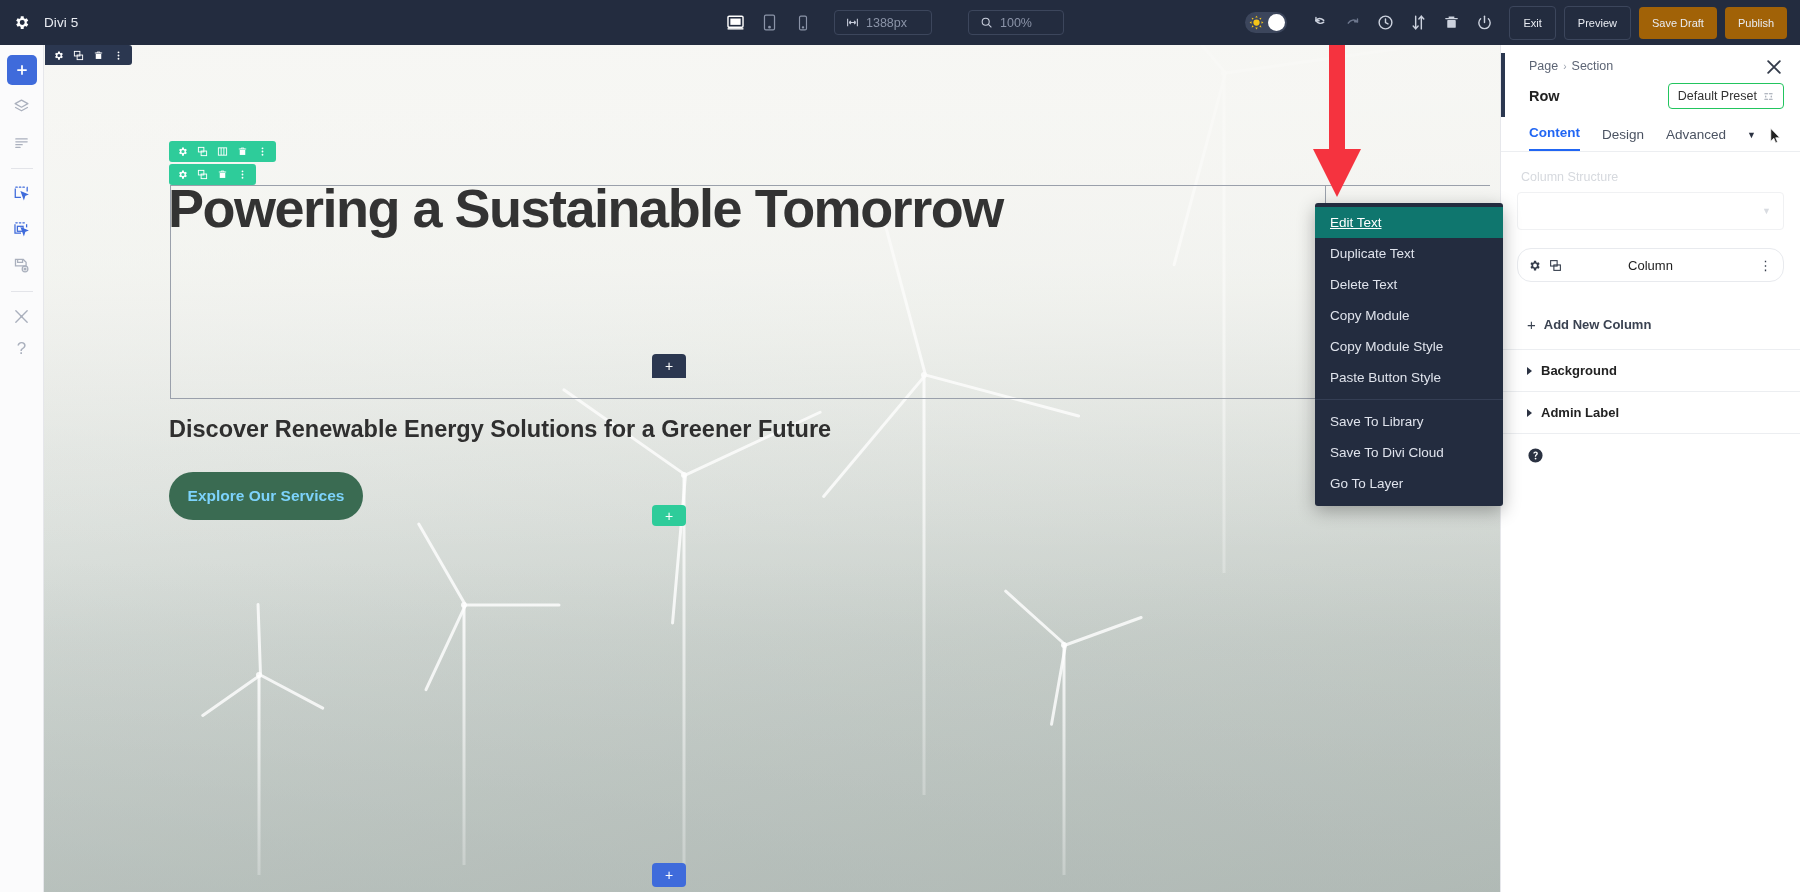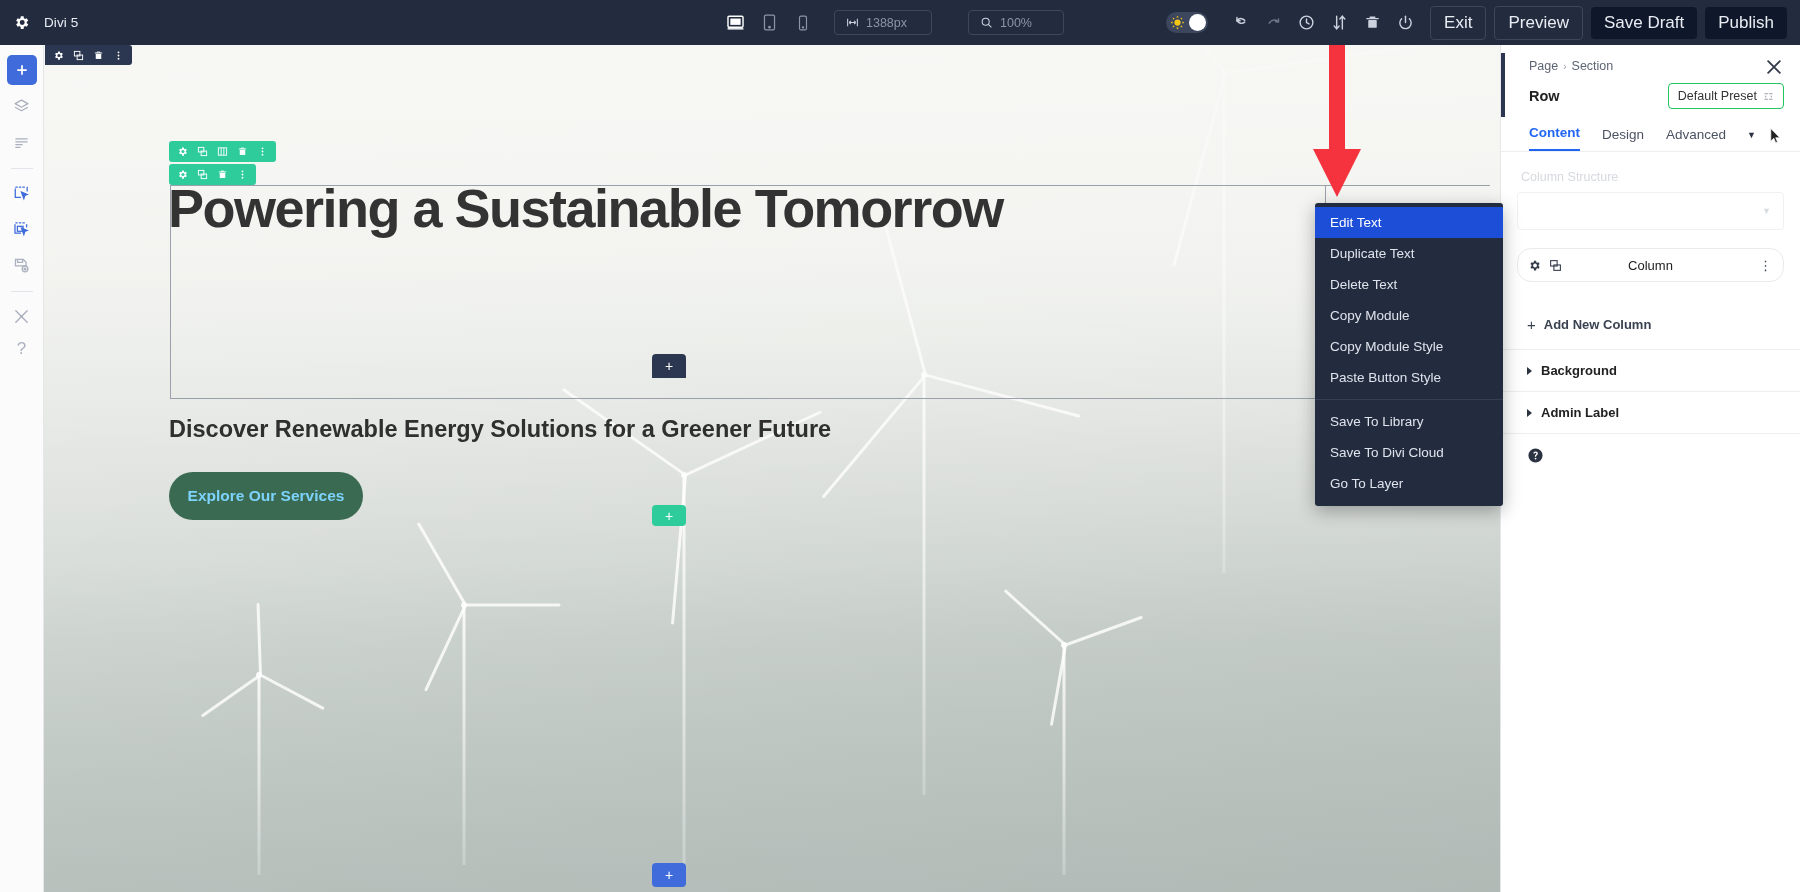--- a/index.html
+++ b/index.html
@@ -62,25 +62,25 @@
   }
   .ic-btn {
     width: 33px; height: 33px; display: flex; align-items: center; justify-content: center;
     cursor: pointer;
   }
   .ic-btn svg { width: 17px; height: 17px; color: #ccd2de; }
   .ic-btn.dim svg { color: #6e788e; }
 
   .tbtn {
     height: 27px; border-radius: 4px; display: flex; align-items: center;
-    padding: 16px 13px; font-size: 17px; color: #e9ecf2; cursor: pointer;
+    padding: 16px 13px; font-size: 11px; color: #e9ecf2; cursor: pointer;
     white-space: nowrap;
   }
   .tbtn.outline { border: 1px solid #3c465c; margin-left: 8px; }
-  .tbtn.filled  { background: #0f172a; margin-left: 8px; }
+  .tbtn.filled  { background: #a16207; margin-left: 8px; }
 
   
   .sidebar {
     position: absolute; left: 0; top: 45px;
     width: 44px; height: 847px;
     background: #fbfbfc; border-right: 1px solid #e6e7eb;
     display: flex; flex-direction: column; align-items: center;
     padding-top: 10px; z-index: 55;
   }
   .sb-item {
@@ -217,21 +217,21 @@
     position: absolute; left: 1315px; top: 203px;
     width: 188px; background: #232c3f;
     border-radius: 3px; padding: 4px 0 7px;
     z-index: 80;
     box-shadow: 0 5px 18px rgba(0,0,0,.3);
   }
   .ctx-item {
     height: 31px; display: flex; align-items: center;
     padding: 0 0 0 15px; color: #dfe3ec; font-size: 13.5px; cursor: pointer;
   }
-  .ctx-item.sel { background: #1d4ed8; color: #fff; }
+  .ctx-item.sel { background: #0f766e; color: #fff; text-decoration: underline; }
   .ctx-sep { height: 1px; background: #343e54; margin: 6px 0; }
 
   
   .panel {
     position: absolute; right: 0; top: 45px;
     width: 300px; height: 847px;
     background: #fff; border-left: 1px solid #e6e7eb;
     z-index: 50;
   }
   .panel-accent {

